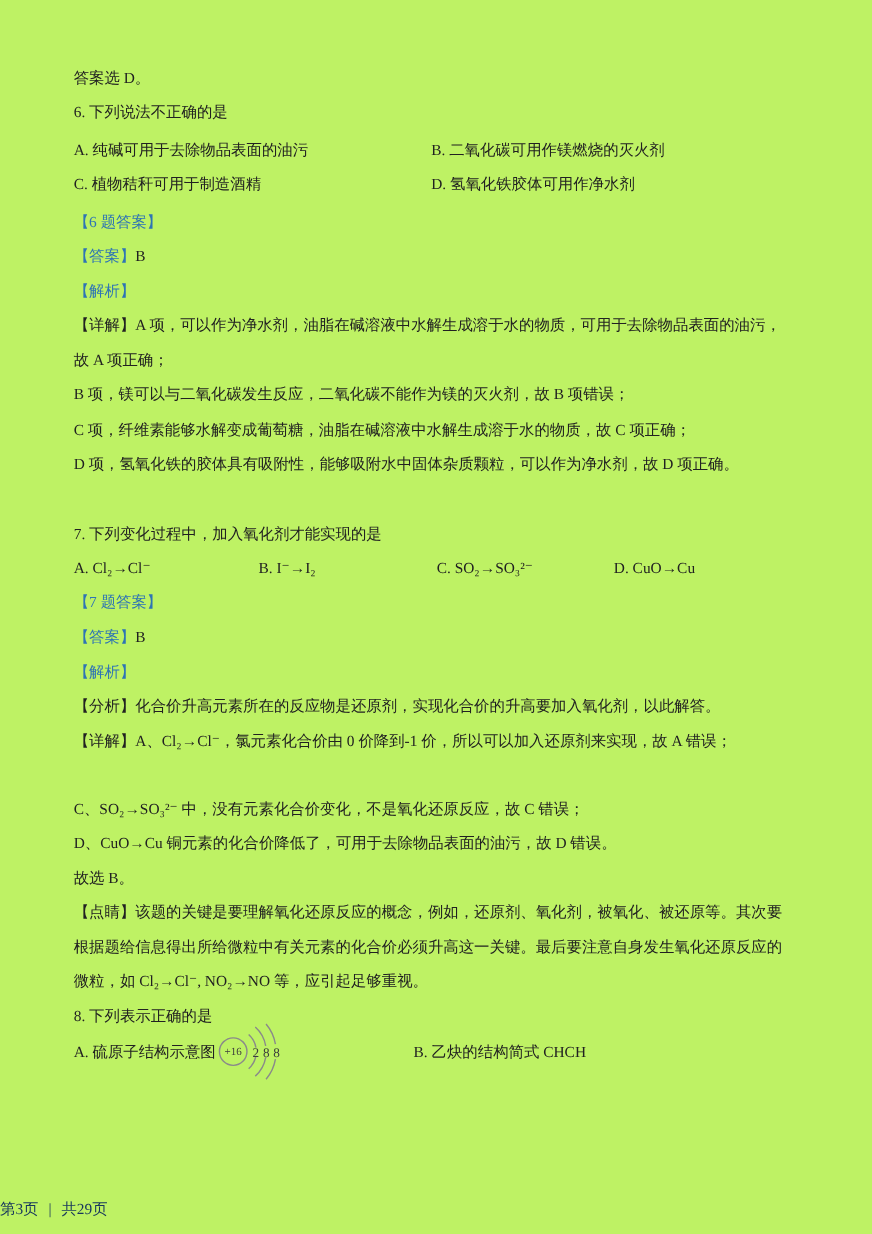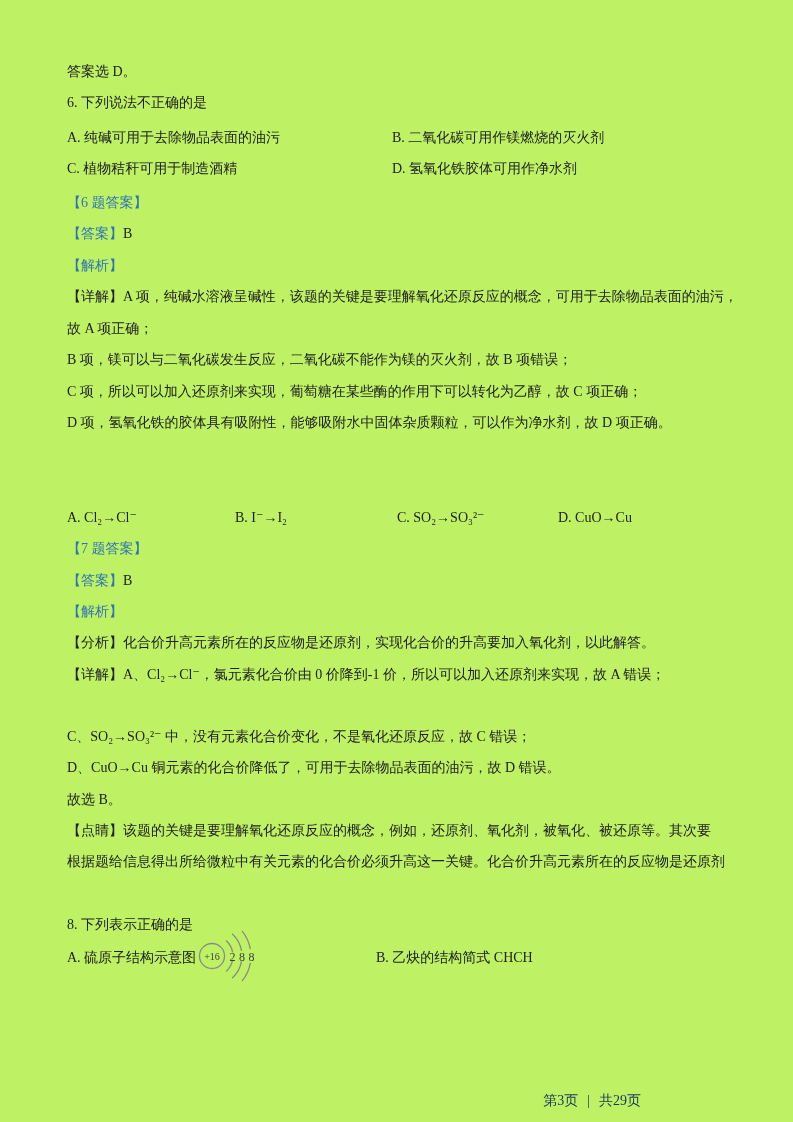--- a/index.html
+++ b/index.html
@@ -18,21 +18,21 @@
     left:67px;
     height:18px;line-height:18px;
     white-space:pre;
     color:#212121;
   }
   .blue{color:#2E74B5;}
   .ans-val{color:#212121;}
   .footer{
     position:absolute;
     left:0;top:1092px;width:641px;
-    text-align:right;
+    text-align:left;
     font-size:14px;
     color:#17365D;
     height:18px;line-height:18px;
   }
   .footer .sep{margin:0 9px;}
   .shell-diagram{position:absolute;left:198px;top:929px;}
   .shell-diagram text{font-family:"Liberation Serif","DejaVu Serif",serif;fill:#3c3c3c;}
 </style>
 </head>
 <body>
@@ -44,42 +44,44 @@
   <div class="ln" style="top:94px">6. 下列说法不正确的是</div>
   <div class="ln" style="top:129px;left:392px">B. 二氧化碳可用作镁燃烧的灭火剂</div>
   <div class="ln" style="top:129px;left:67px">A. 纯碱可用于去除物品表面的油污</div>
   <div class="ln" style="top:160px;left:67px">C. 植物秸秆可用于制造酒精</div>
   <div class="ln" style="top:160px;left:392px">D. 氢氧化铁胶体可用作净水剂</div>
 
   <div class="ln blue" style="top:194px">【6 题答案】</div>
   <div class="ln" style="top:225px"><span class="blue">【答案】</span><span class="ans-val">B</span></div>
   <div class="ln blue" style="top:257px">【解析】</div>
 
-  <div class="ln" style="top:288px">【详解】A 项，纯碱水溶液呈碱性，该题的关键是要理解氧化还原反应的概念，可用于去除物品表面的油污，</div>
+  <div class="ln" style="top:288px">【详解】A 项，可以作为净水剂，油脂在碱溶液中水解生成溶于水的物质，可用于去除物品表面的油污，</div>
   <div class="ln" style="top:320px">故 A 项正确；</div>
   <div class="ln" style="top:351px">B 项，镁可以与二氧化碳发生反应，二氧化碳不能作为镁的灭火剂，故 B 项错误；</div>
-  <div class="ln" style="top:383px">C 项，所以可以加入还原剂来实现，葡萄糖在某些酶的作用下可以转化为乙醇，故 C 项正确；</div>
+  <div class="ln" style="top:383px">C 项，纤维素能够水解变成葡萄糖，油脂在碱溶液中水解生成溶于水的物质，故 C 项正确；</div>
   <div class="ln" style="top:414px">D 项，氢氧化铁的胶体具有吸附性，能够吸附水中固体杂质颗粒，可以作为净水剂，故 D 项正确。</div>
 
+  <div class="ln" style="top:478px">7. 下列变化过程中，加入氧化剂才能实现的是</div>
   <div class="ln" style="top:509px;left:67px">A. Cl₂→Cl⁻</div>
   <div class="ln" style="top:509px;left:235px">B. I⁻→I₂</div>
   <div class="ln" style="top:509px;left:397px">C. SO₂→SO₃²⁻</div>
   <div class="ln" style="top:509px;left:558px">D. CuO→Cu</div>
 
   <div class="ln blue" style="top:540px">【7 题答案】</div>
   <div class="ln" style="top:572px"><span class="blue">【答案】</span><span class="ans-val">B</span></div>
   <div class="ln blue" style="top:603px">【解析】</div>
 
   <div class="ln" style="top:634px">【分析】化合价升高元素所在的反应物是还原剂，实现化合价的升高要加入氧化剂，以此解答。</div>
   <div class="ln" style="top:666px">【详解】A、Cl₂→Cl⁻，氯元素化合价由 0 价降到-1 价，所以可以加入还原剂来实现，故 A 错误；</div>
   <div class="ln" style="top:728px">C、SO₂→SO₃²⁻ 中，没有元素化合价变化，不是氧化还原反应，故 C 错误；</div>
   <div class="ln" style="top:759px">D、CuO→Cu 铜元素的化合价降低了，可用于去除物品表面的油污，故 D 错误。</div>
   <div class="ln" style="top:791px">故选 B。</div>
   <div class="ln" style="top:822px">【点睛】该题的关键是要理解氧化还原反应的概念，例如，还原剂、氧化剂，被氧化、被还原等。其次要</div>
-  <div class="ln" style="top:853px">根据题给信息得出所给微粒中有关元素的化合价必须升高这一关键。化合价升高元素所在的反应物是还原剂</div>
+  <div class="ln" style="top:853px">根据题给信息得出所给微粒中有关元素的化合价必须升高这一关键。最后要注意自身发生氧化还原反应的</div>
+  <div class="ln" style="top:884px">微粒，如 Cl₂→Cl⁻, NO₂→NO 等，应引起足够重视。</div>
 
   <div class="ln" style="top:916px">8. 下列表示正确的是</div>
   <div class="ln" style="top:949px;left:67px">A. 硫原子结构示意图</div>
 
   <svg class="shell-diagram" width="66" height="54" viewBox="0 0 66 54">
     <circle cx="14" cy="27" r="12.5" fill="none" stroke="#8a8a8a" stroke-width="1.3"></circle>
     <text x="14" y="30.5" font-size="10" text-anchor="middle">+16</text>
 
     <path d="M 28.05 11.4 A 21 21 0 0 1 34.68 23.35" fill="none" stroke="#8a8a8a" stroke-width="1.3"></path>
     <path d="M 34.68 30.65 A 21 21 0 0 1 28.05 42.6" fill="none" stroke="#8a8a8a" stroke-width="1.3"></path>

